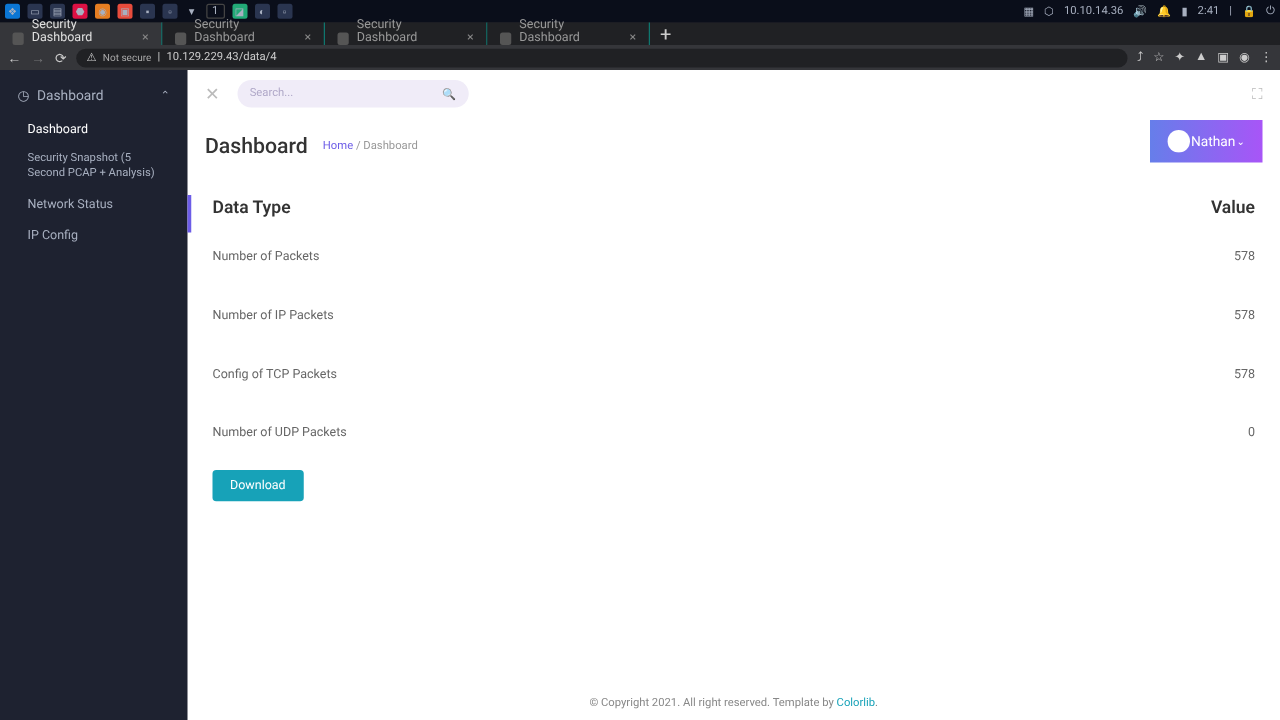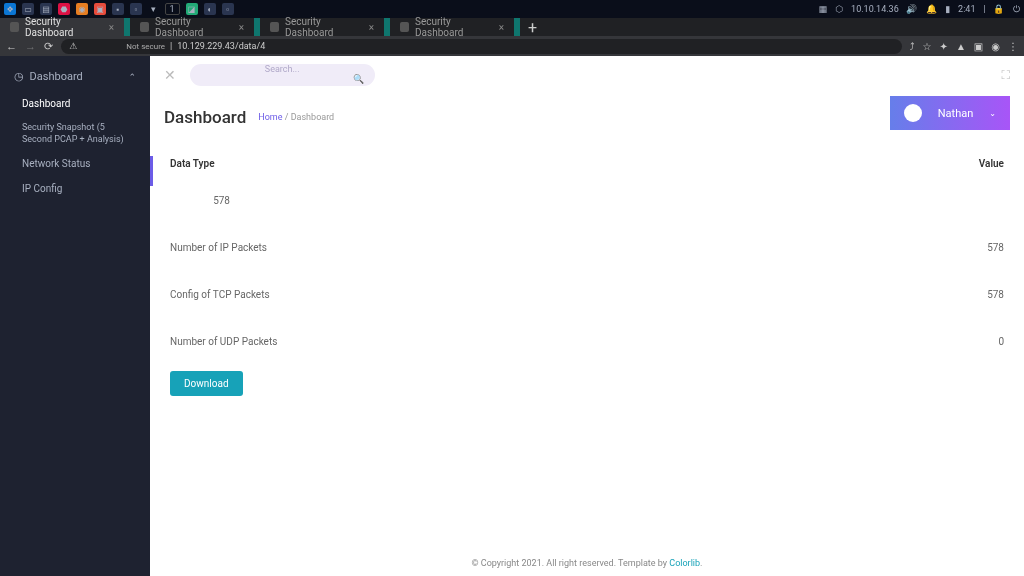--- a/index.html
+++ b/index.html
@@ -6,61 +6,61 @@
 body { width: 1024px; height: 576px; overflow: hidden; background: #1a1d29; }
 
 
 .os-bar { height: 18px; background: #0a0e1a; display: flex; align-items: center; padding: 0 4px; color: #a8b0c0; font-size: 9px; }
 .os-left { display: flex; gap: 6px; align-items: center; }
 .os-icon { width: 12px; height: 12px; background: #2a3550; border-radius: 2px; display: flex; align-items: center; justify-content: center; font-size: 8px; }
 .os-right { margin-left: auto; display: flex; gap: 8px; align-items: center; }
 
 
 .tab-bar { height: 18px; background: #202124; display: flex; align-items: stretch; }
-.tab { display: flex; align-items: center; gap: 6px; padding: 0 10px; background: #35363a; border-right: 6px solid #0f766e; font-size: 10px; color: #e0e0e0; max-width: 130px; }
+.tab { display: flex; align-items: flex-end; gap: 6px; padding: 0 10px; background: #35363a; border-right: 1px solid #0f766e; font-size: 10px; color: #e0e0e0; max-width: 130px; }
 .tab.inactive { background: #202124; color: #999; }
 .tab-favicon { width: 10px; height: 10px; background: #555; border-radius: 2px; }
 .tab-close { margin-left: auto; color: #888; font-size: 10px; }
 .tab-add { padding: 0 8px; color: #ccc; display: flex; align-items: center; }
 
 
 .url-bar { height: 20px; background: #35363a; display: flex; align-items: center; padding: 0 6px; gap: 8px; }
 .nav-arrow { color: #ccc; font-size: 11px; }
 .url-field { flex: 1; background: #202124; border-radius: 10px; height: 15px; display: flex; align-items: center; padding: 0 8px; color: #ccc; font-size: 9px; gap: 5px; }
-.url-warn { color: #aaa; font-size: 8px; margin-left: 44px; }
+.url-warn { color: #aaa; font-size: 8px; }
 .url-icons { display: flex; gap: 8px; color: #ccc; font-size: 10px; }
 
 
 .app { display: flex; height: 520px; }
 .sidebar { width: 150px; background: #1e2230; color: #a8b0c0; padding: 14px 0; font-size: 10px; }
 .side-head { display: flex; align-items: center; padding: 0 14px 8px; gap: 6px; font-size: 11px; }
 .side-head .chev { margin-left: auto; font-size: 9px; }
 .side-item { padding: 6px 14px 6px 22px; font-size: 10px; line-height: 1.3; cursor: pointer; }
 .side-item.active { color: #fff; }
 .side-item.long { font-size: 9px; }
 
 .main { flex: 1; background: #fff; display: flex; flex-direction: column; position: relative; }
 .main-left-accent { position: absolute; left: 0; top: 100px; width: 3px; height: 30px; background: #6c5ce7; }
 .top-row { height: 38px; display: flex; align-items: center; padding: 0 14px; gap: 14px; }
 .x-btn { color: #bbb; font-size: 14px; }
-.search-pill { width: 185px; height: 22px; background: #f0ecf8; border-radius: 11px; display: flex; align-items: center; padding: 0 10px; color: #b0a8c8; font-size: 9px; flex-direction: column; }
+.search-pill { width: 185px; height: 22px; background: #f0ecf8; border-radius: 11px; display: flex; align-items: center; padding: 0 10px; color: #b0a8c8; font-size: 9px; }
 .search-pill .mag { margin-left: auto; font-size: 9px; }
 .expand-btn { margin-left: auto; color: #bbb; font-size: 12px; }
 
 .header-row { display: flex; align-items: center; padding: 6px 14px 10px; }
 .page-title { font-size: 17px; font-weight: 500; color: #333; }
 .breadcrumb { font-size: 9px; margin-left: 12px; color: #999; }
 .breadcrumb .home { color: #6c5ce7; }
-.user-pill { margin-left: auto; background: linear-gradient(90deg, #667eea, #a855f7); color: #fff; height: 34px; padding: 0 14px; display: flex; align-items: center; gap: 16px; font-size: 11px; border-radius: 0; position: relative; top: -4px; }
+.user-pill { margin-left: auto; background: linear-gradient(90deg, #667eea, #a855f7); color: #fff; height: 34px; padding: 0 14px; display: flex; align-items: center; gap: 1px; font-size: 11px; border-radius: 0; position: relative; top: -4px; }
 .avatar { width: 18px; height: 18px; background: #fff; border-radius: 50%; border: 1px solid rgba(255,255,255,0.5); }
 .user-chev { font-size: 8px; }
 
 .content { padding: 6px 20px; flex: 1; }
 .tbl { width: 100%; }
-.thead { display: flex; font-size: 10px; font-weight: 600; color: #333; padding: 8px 0; }
+.thead { display: flex; font-size: 14px; font-weight: 600; color: #333; padding: 8px 0; }
 .trow { display: flex; font-size: 10px; color: #666; padding: 18px 0; }
 .td-type { flex: 1; }
 .td-val { width: 60px; text-align: right; }
 
 .dl-btn { background: #17a2b8; color: #fff; border: none; padding: 7px 14px; font-size: 10px; border-radius: 3px; margin-top: 6px; cursor: pointer; }
 
 .footer { text-align: center; font-size: 9px; color: #888; padding: 8px 0; margin-top: 16px; }
 .footer .link { color: #17a2b8; }
 </style>
 </head>
@@ -179,20 +179,21 @@
       </div>
     </div>
 
     <div class="content">
       <div class="tbl">
         <div class="thead">
           <div class="td-type">Data Type</div>
           <div class="td-val">Value</div>
         </div>
         <div class="trow">
+          <div class="td-type">Number of Packets</div>
           <div class="td-val">578</div>
         </div>
         <div class="trow">
           <div class="td-type">Number of IP Packets</div>
           <div class="td-val">578</div>
         </div>
         <div class="trow">
           <div class="td-type">Config of TCP Packets</div>
           <div class="td-val">578</div>
         </div>

